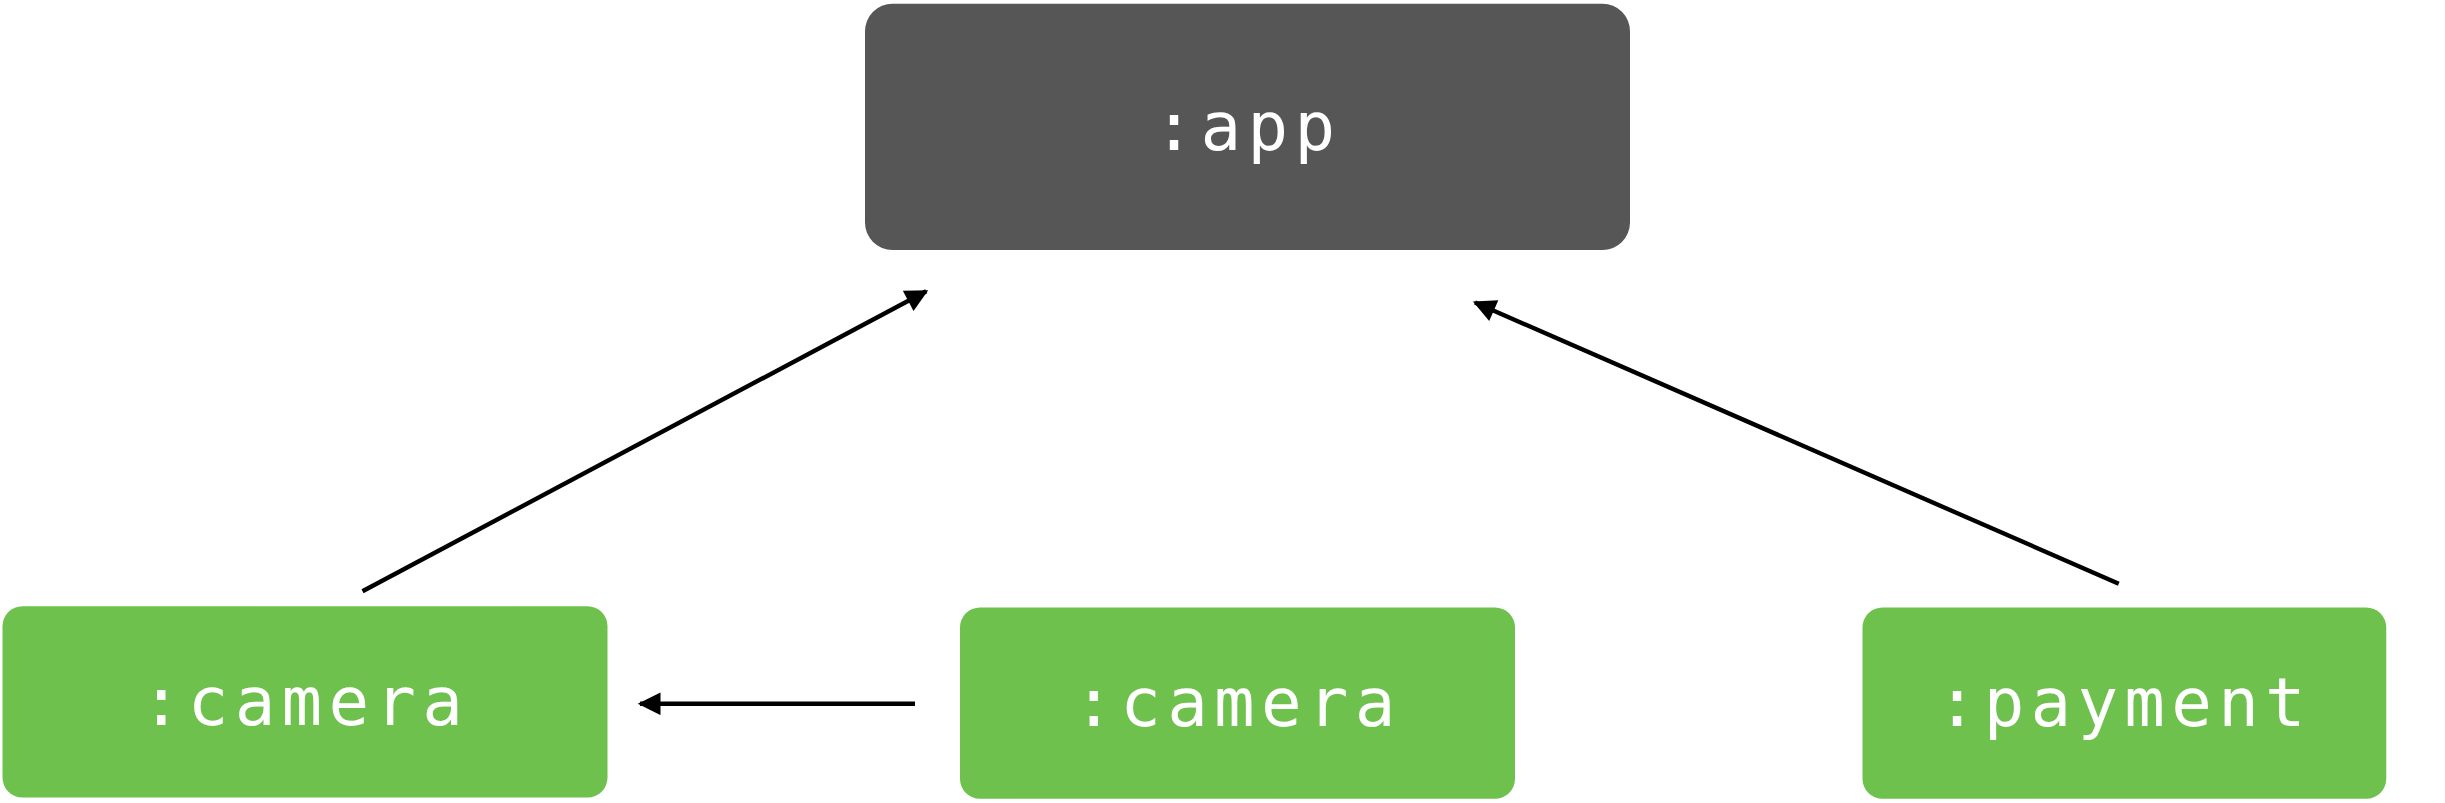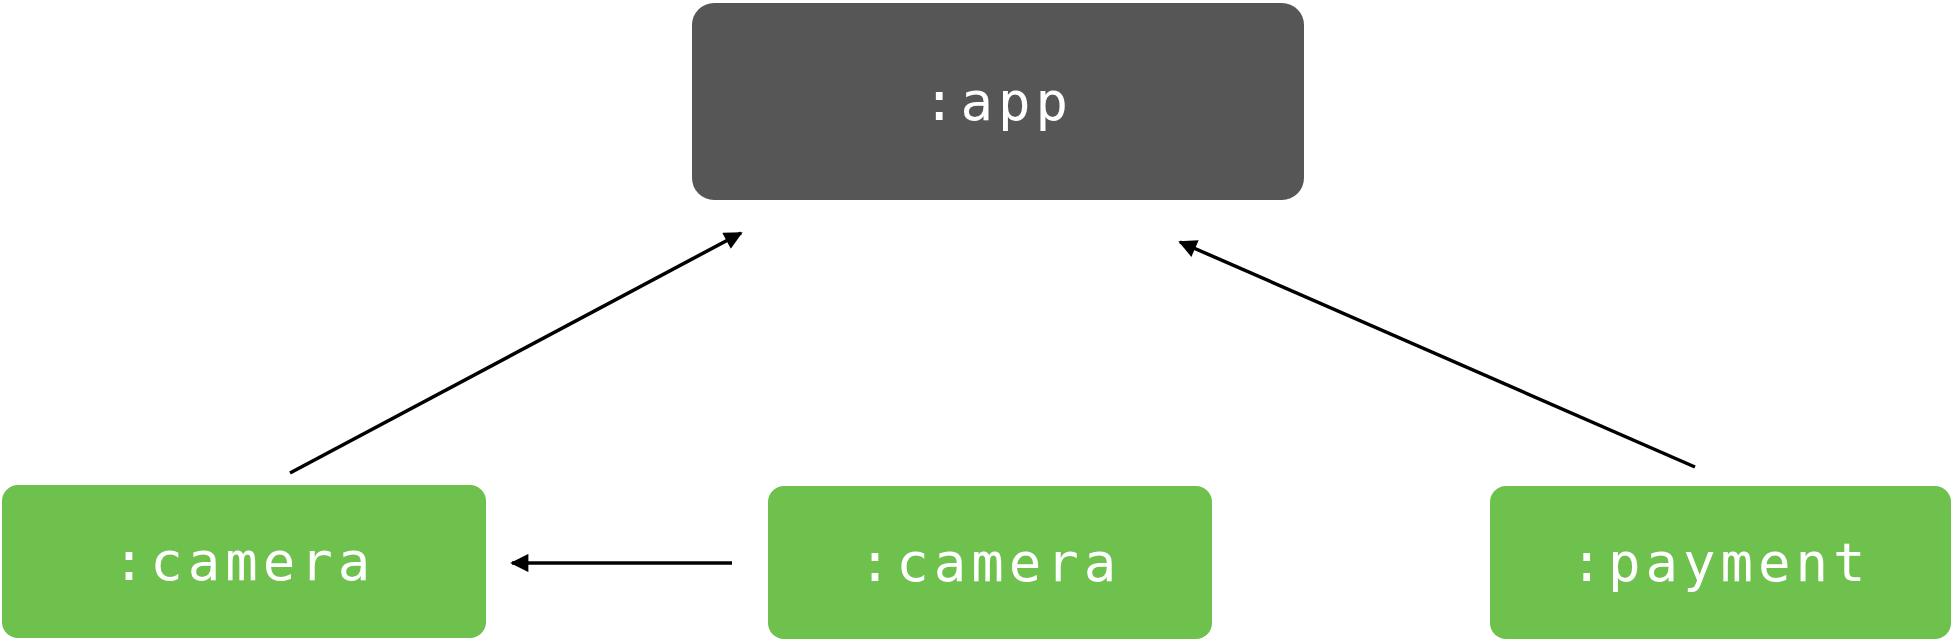--- a/index.html
+++ b/index.html
@@ -53,21 +53,21 @@
   }
   .node-video {
     left: 768px;
     top: 486px;
     width: 444px;
     height: 153px;
   }
   .node-payment {
     left: 1490px;
     top: 486px;
-    width: 461px;
+    width: 419px;
     height: 153px;
   }
   .node-label {
     display: inline-block;
   }
 </style>
 </head>
 <body>
 
 <div class="canvas">

